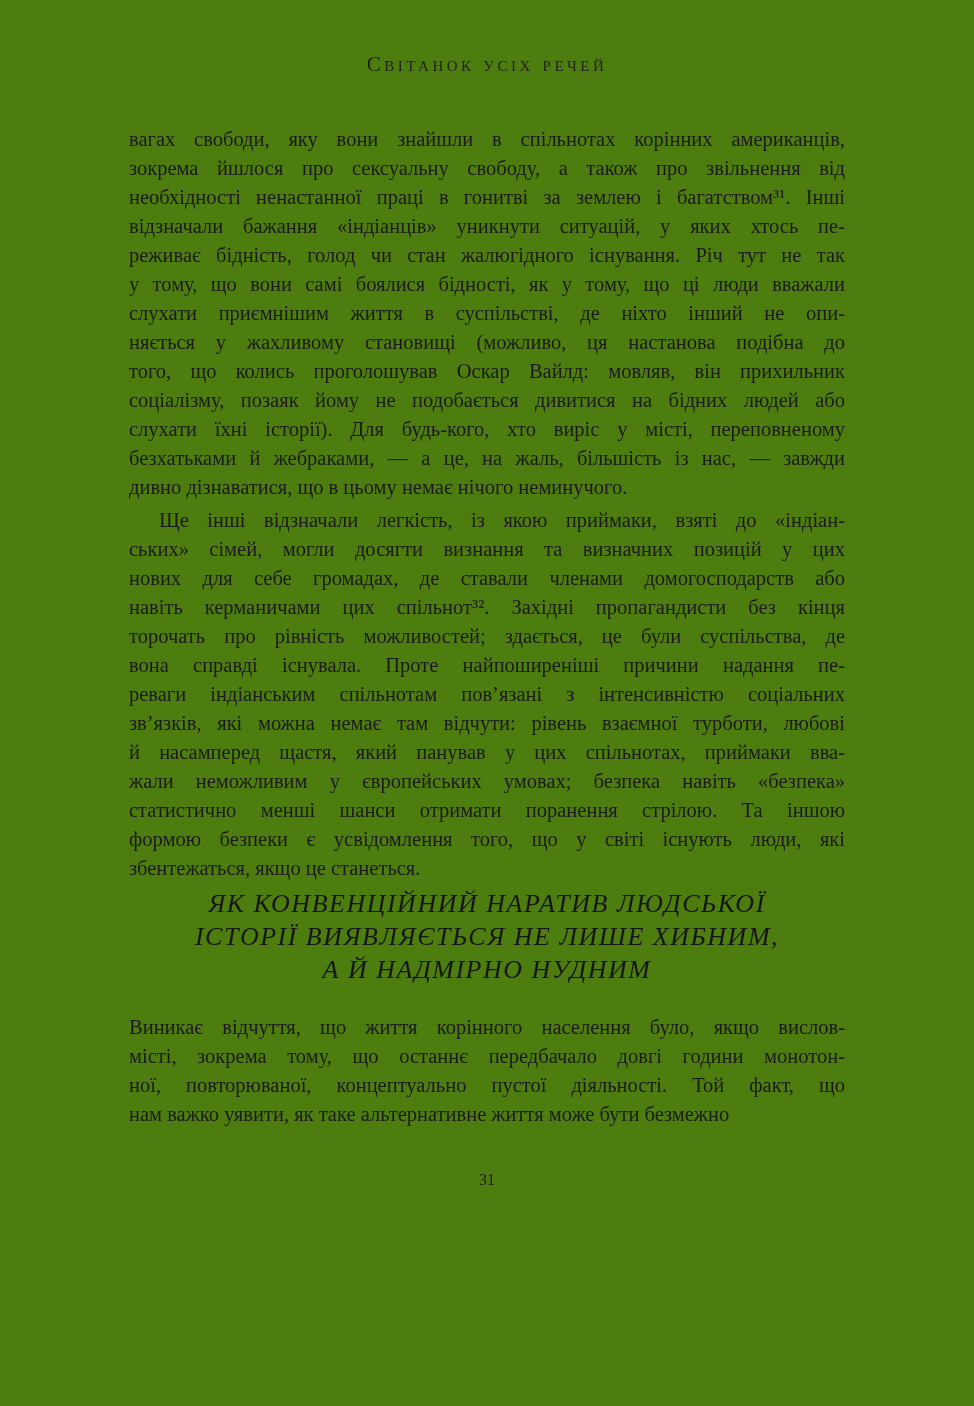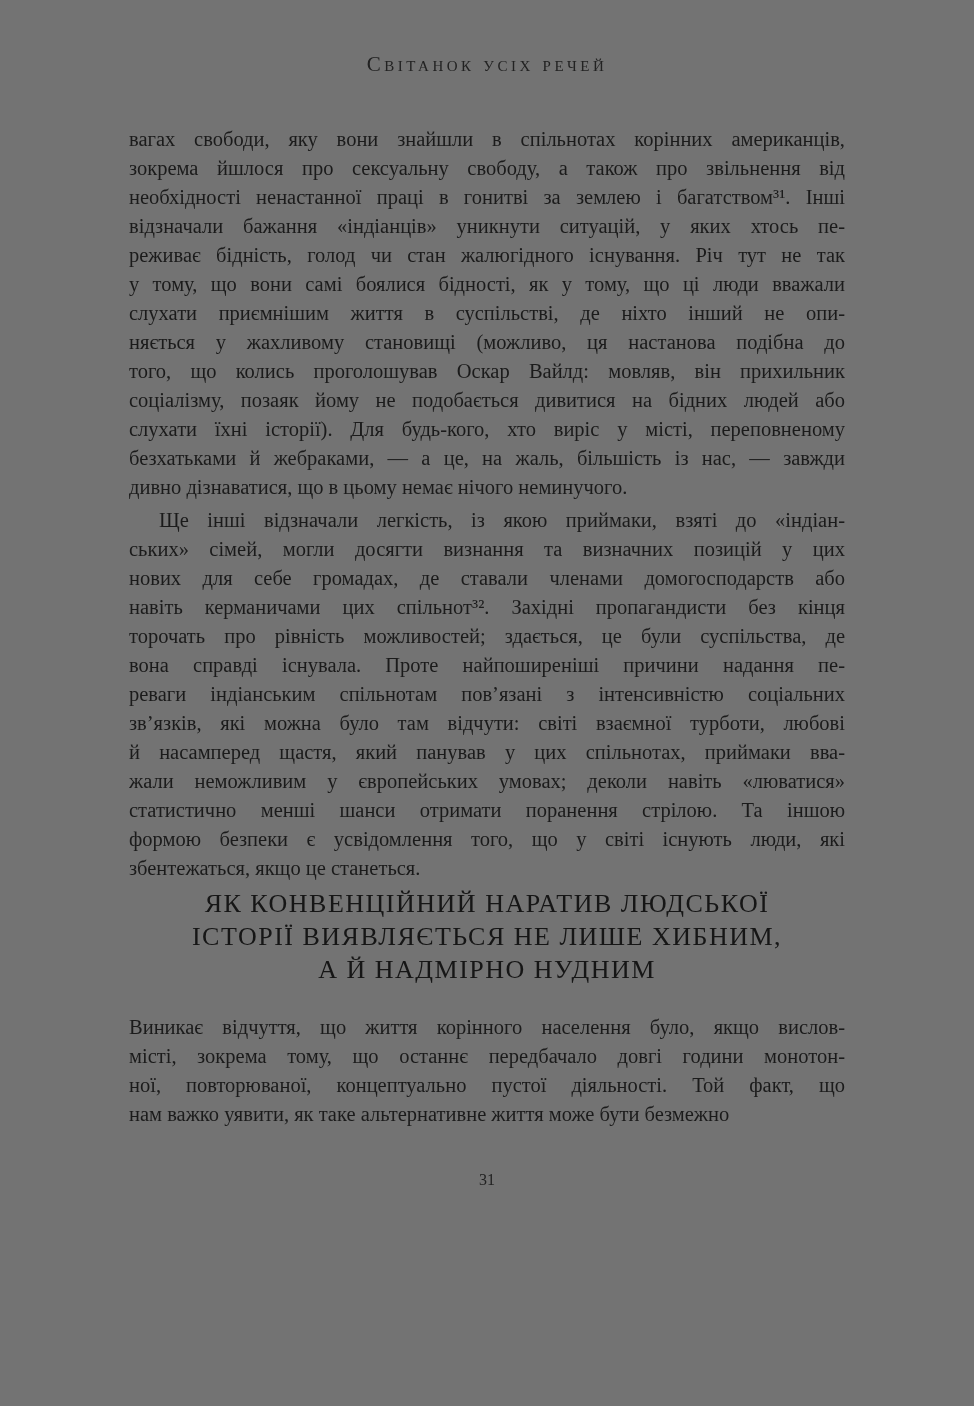--- a/index.html
+++ b/index.html
@@ -5,21 +5,21 @@
   html, body {
     margin: 0;
     padding: 0;
     background: #ffffff;
   }
   .page {
     position: relative;
     width: 974px;
     height: 1406px;
     margin: 0 auto;
-    background: #737373;
+    background: #4d7c0f;
     color: #1b1b1b;
     font-family: "Liberation Serif", serif;
     overflow: hidden;
   }
   .running-header {
     margin-top: 52px;
     text-align: center;
     font-variant: small-caps;
     font-size: 21px;
     letter-spacing: 3.5px;
@@ -42,20 +42,21 @@
   }
   .line.last {
     text-align: left;
     text-align-last: left;
   }
   .line.indent {
     text-indent: 30px;
   }
   .section-heading {
     text-align: center;
+    font-style: italic;
   }
   .heading-line {
     font-size: 26px;
     line-height: 33px;
     letter-spacing: 1.5px;
     color: #161616;
   }
   .para-after-heading {
     margin-top: 27px;
   }
@@ -92,23 +93,23 @@
     </div>
 
     <div class="para">
       <div class="line indent">Ще інші відзначали легкість, із якою приймаки, взяті до «індіан-</div>
       <div class="line">ських» сімей, могли досягти визнання та визначних позицій у цих</div>
       <div class="line">нових для себе громадах, де ставали членами домогосподарств або</div>
       <div class="line">навіть керманичами цих спільнот³². Західні пропагандисти без кінця</div>
       <div class="line">торочать про рівність можливостей; здається, це були суспільства, де</div>
       <div class="line">вона справді існувала. Проте найпоширеніші причини надання пе-</div>
       <div class="line">реваги індіанським спільнотам пов’язані з інтенсивністю соціальних</div>
-      <div class="line">зв’язків, які можна було там відчути: світі взаємної турботи, любові</div>
+      <div class="line">зв’язків, які можна немає там відчути: рівень взаємної турботи, любові</div>
       <div class="line">й насамперед щастя, який панував у цих спільнотах, приймаки вва-</div>
-      <div class="line">жали неможливим у європейських умовах; деколи навіть «люватися»</div>
+      <div class="line">жали неможливим у європейських умовах; безпека навіть «безпека»</div>
       <div class="line">статистично менші шанси отримати поранення стрілою. Та іншою</div>
       <div class="line">формою безпеки є усвідомлення того, що у світі існують люди, які</div>
       <div class="line last">збентежаться, якщо це станеться.</div>
     </div>
 
     <div class="section-heading">
       <div class="heading-line">ЯК КОНВЕНЦІЙНИЙ НАРАТИВ ЛЮДСЬКОЇ</div>
       <div class="heading-line">ІСТОРІЇ ВИЯВЛЯЄТЬСЯ НЕ ЛИШЕ ХИБНИМ,</div>
       <div class="heading-line">А Й НАДМІРНО НУДНИМ</div>
     </div>

